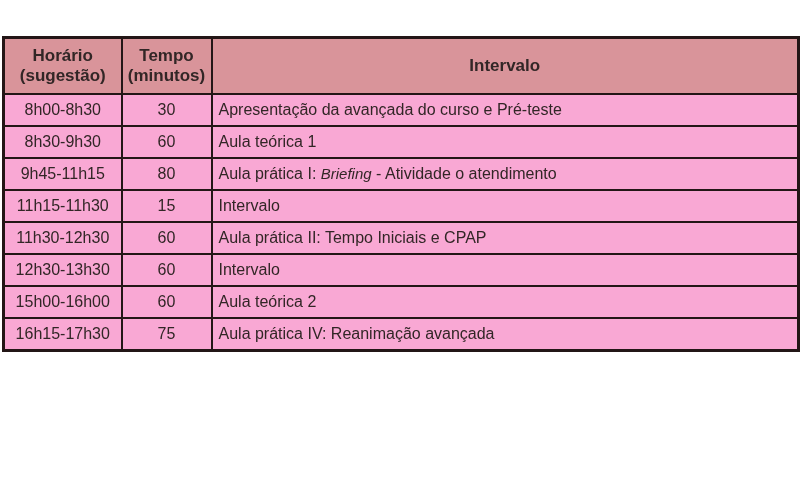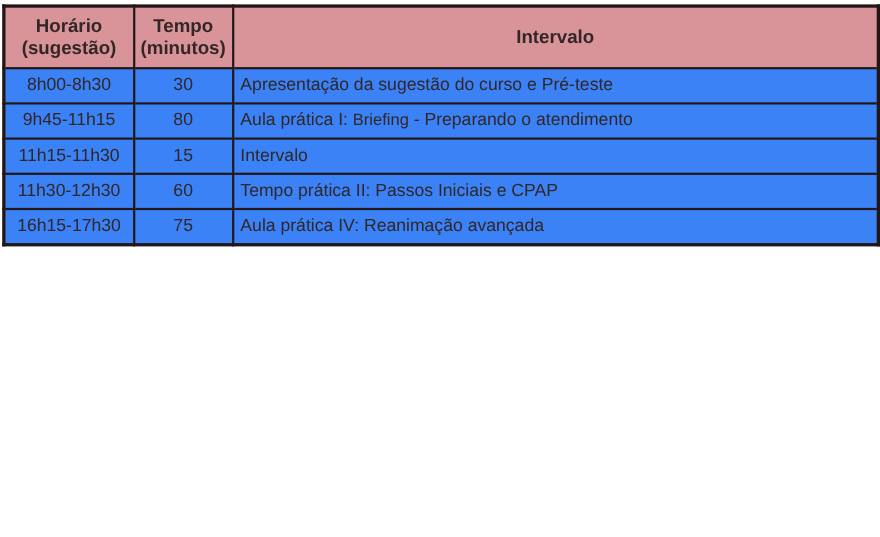--- a/index.html
+++ b/index.html
@@ -6,20 +6,21 @@
     margin: 0;
     padding: 0;
     background: #ffffff;
     width: 800px;
     height: 488px;
     font-family: "Liberation Sans", sans-serif;
     overflow: hidden;
   }
   .table-wrap {
     padding: 4px 4px 0 2px;
+    margin-top: 32px;
   }
   table.schedule {
     border-collapse: collapse;
     table-layout: fixed;
     width: 795px;
     color: #322626;
   }
   table.schedule col.c-time   { width: 118px; }
   table.schedule col.c-min    { width: 90px; }
   table.schedule col.c-act    { width: 587px; }
@@ -31,34 +32,35 @@
     background: #d9949a;
     font-weight: bold;
     font-size: 17px;
     line-height: 20px;
     text-align: center;
     vertical-align: middle;
     height: 50px;
     padding: 2px 0;
   }
   td {
-    background: #3b82f6;
+    background: #f9a8d4;
     font-size: 16px;
     height: 30px;
     vertical-align: middle;
     padding: 0;
   }
   td.time, td.minutes {
     text-align: center;
   }
   td.activity {
     text-align: left;
     padding-left: 6px;
   }
   .seg-italic {
+    font-style: italic;
     font-size: 15px;
   }
 </style>
 </head>
 <body>
 
 <div class="table-wrap">
   <table class="schedule">
     <colgroup>
       <col class="c-time">
@@ -77,36 +79,51 @@
         </th>
         <th>
           <span>Intervalo</span>
         </th>
       </tr>
     </thead>
     <tbody id="schedule-body">
         <tr>
           <td class="time">8h00-8h30</td>
           <td class="minutes">30</td>
-          <td class="activity"><span>Apresentação da sugestão do curso e Pré-teste</span></td>
+          <td class="activity"><span>Apresentação da avançada do curso e Pré-teste</span></td>
+        </tr>
+        <tr>
+          <td class="time">8h30-9h30</td>
+          <td class="minutes">60</td>
+          <td class="activity"><span>Aula teórica 1</span></td>
         </tr>
         <tr>
           <td class="time">9h45-11h15</td>
           <td class="minutes">80</td>
-          <td class="activity"><span>Aula prática I: </span><span class="seg-italic">Briefing</span><span> - Preparando o atendimento</span></td>
+          <td class="activity"><span>Aula prática I: </span><span class="seg-italic">Briefing</span><span> - Atividade o atendimento</span></td>
         </tr>
         <tr>
           <td class="time">11h15-11h30</td>
           <td class="minutes">15</td>
           <td class="activity"><span>Intervalo</span></td>
         </tr>
         <tr>
           <td class="time">11h30-12h30</td>
           <td class="minutes">60</td>
-          <td class="activity"><span>Tempo prática II: Passos Iniciais e CPAP</span></td>
+          <td class="activity"><span>Aula prática II: Tempo Iniciais e CPAP</span></td>
+        </tr>
+        <tr>
+          <td class="time">12h30-13h30</td>
+          <td class="minutes">60</td>
+          <td class="activity"><span>Intervalo</span></td>
+        </tr>
+        <tr>
+          <td class="time">15h00-16h00</td>
+          <td class="minutes">60</td>
+          <td class="activity"><span>Aula teórica 2</span></td>
         </tr>
         <tr>
           <td class="time">16h15-17h30</td>
           <td class="minutes">75</td>
           <td class="activity"><span>Aula prática IV: Reanimação avançada</span></td>
         </tr>
       </tbody>
   </table>
 </div>
 

